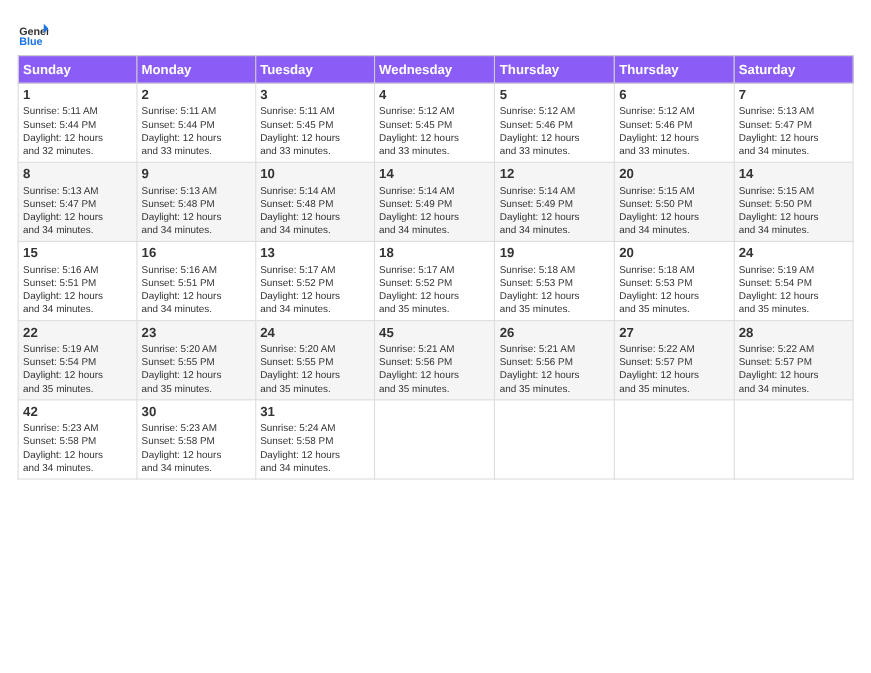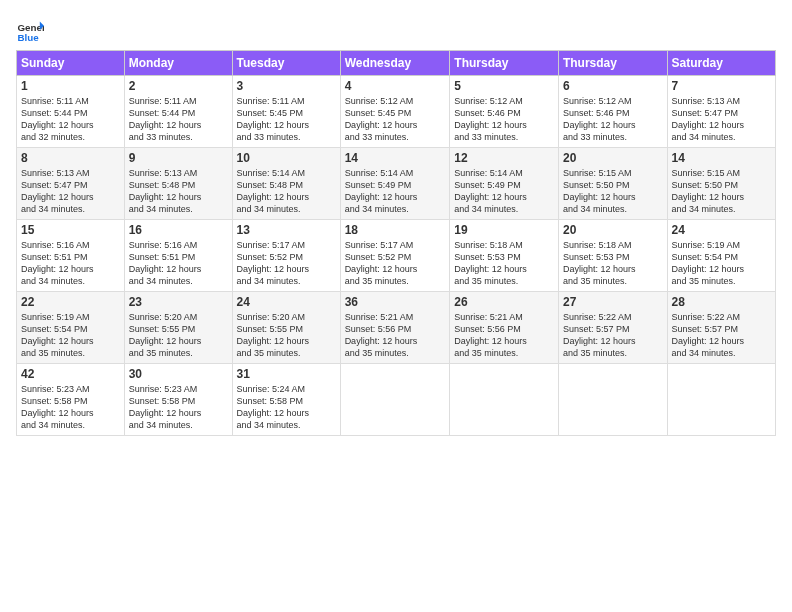--- a/index.html
+++ b/index.html
@@ -212,21 +212,21 @@
           </td>
           <td>
             <span class="day-num">23</span>
 <div class="day-info">Sunrise: 5:20 AM<br>Sunset: 5:55 PM<br>Daylight: 12 hours<br>and 35 minutes.</div>
           </td>
           <td>
             <span class="day-num">24</span>
 <div class="day-info">Sunrise: 5:20 AM<br>Sunset: 5:55 PM<br>Daylight: 12 hours<br>and 35 minutes.</div>
           </td>
           <td>
-            <span class="day-num">36</span>
+            <span class="day-num">45</span>
 <div class="day-info">Sunrise: 5:21 AM<br>Sunset: 5:56 PM<br>Daylight: 12 hours<br>and 35 minutes.</div>
           </td>
           <td>
             <span class="day-num">26</span>
 <div class="day-info">Sunrise: 5:21 AM<br>Sunset: 5:56 PM<br>Daylight: 12 hours<br>and 35 minutes.</div>
           </td>
           <td>
             <span class="day-num">27</span>
 <div class="day-info">Sunrise: 5:22 AM<br>Sunset: 5:57 PM<br>Daylight: 12 hours<br>and 35 minutes.</div>
           </td>

